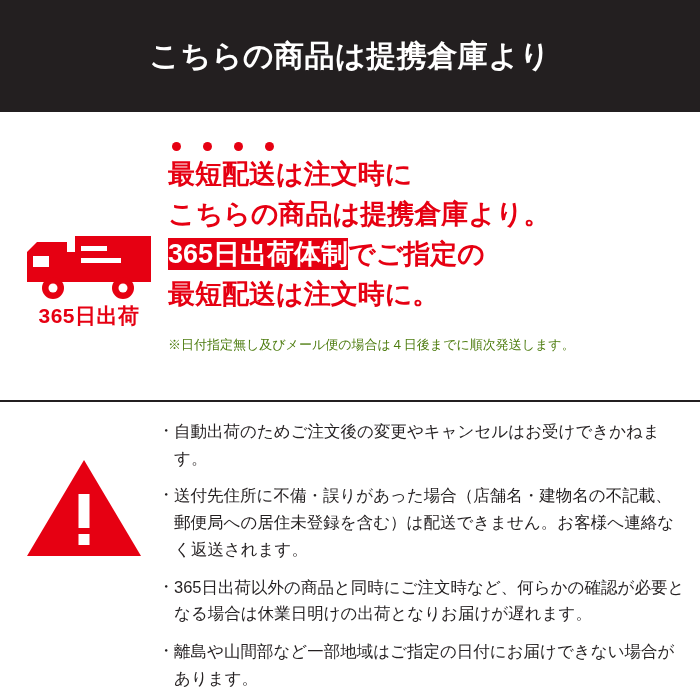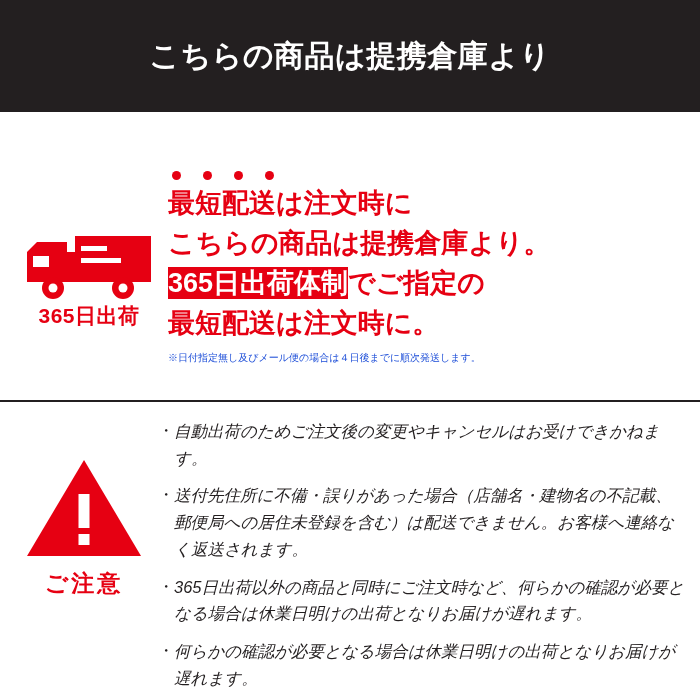--- a/index.html
+++ b/index.html
@@ -57,21 +57,21 @@
     color: #e60012;
     font-size: 21px;
     font-weight: bold;
     letter-spacing: 0.5px;
     white-space: nowrap;
   }
   .mid-text {
     flex: 1 1 auto;
     display: flex;
     flex-direction: column;
-    justify-content: center;
+    justify-content: flex-start;
     padding-top: 16px;
   }
   .dots {
     display: flex;
     gap: 22px;
     margin-left: 4px;
     margin-bottom: 4px;
   }
   .dot {
     width: 9px; height: 9px;
@@ -84,24 +84,24 @@
     font-weight: bold;
     line-height: 1.48;
     white-space: nowrap;
   }
   .mid-line .hl {
     background: #e60012;
     color: #ffffff;
     padding: 1px 0;
   }
   .mid-note {
-    color: #1d4ed8;
-    font-size: 10px;
+    color: #4d7c0f;
+    font-size: 13px;
     line-height: 1.5;
-    margin-top: 6px;
+    margin-top: 20px;
     white-space: nowrap;
   }
   
   .divider {
     height: 2px;
     background: #231f20;
     flex: 0 0 2px;
   }
   
   .caution {
@@ -137,21 +137,21 @@
     font-size: 16.5px;
     color: #231f20;
     line-height: 1.62;
     margin-bottom: 11px;
   }
   .note-bullet {
     flex: 0 0 14px;
     font-size: 16px;
     line-height: 1.62;
   }
-  .note-text { flex: 1 1 auto; font-style: italic; }
+  .note-text { flex: 1 1 auto; }
 </style>
 </head>
 <body>
 
 <div class="banner">
 
   <div class="header">
     <div class="header-line">こちらの商品は提携倉庫より</div>
   </div>
 
@@ -204,36 +204,35 @@
   <div class="divider"></div>
 
   <div class="caution">
 
     <div class="warn-col">
       <svg width="122" height="106" viewBox="0 0 122 106">
         <path d="M61 4 L118 100 H4 Z" fill="#e60012"></path>
         <rect x="55.5" y="38" width="11" height="34" fill="#ffffff"></rect>
         <rect x="55.5" y="78" width="11" height="11" fill="#ffffff"></rect>
       </svg>
-      <div class="warn-caption">ご注意</div>
     </div>
 
     <div class="notes">
       <div class="note">
         <span class="note-bullet">・</span>
         <span class="note-text">自動出荷のためご注文後の変更やキャンセルはお受けできかねます。</span>
       </div>
       <div class="note">
         <span class="note-bullet">・</span>
         <span class="note-text">送付先住所に不備・誤りがあった場合（店舗名・建物名の不記載、郵便局への居住未登録を含む）は配送できません。お客様へ連絡なく返送されます。</span>
       </div>
       <div class="note">
         <span class="note-bullet">・</span>
         <span class="note-text">365日出荷以外の商品と同時にご注文時など、何らかの確認が必要となる場合は休業日明けの出荷となりお届けが遅れます。</span>
       </div>
       <div class="note">
         <span class="note-bullet">・</span>
-        <span class="note-text">何らかの確認が必要となる場合は休業日明けの出荷となりお届けが遅れます。</span>
+        <span class="note-text">離島や山間部など一部地域はご指定の日付にお届けできない場合があります。</span>
       </div>
     </div>
   </div>
 
 </div>
 
 </body></html>

